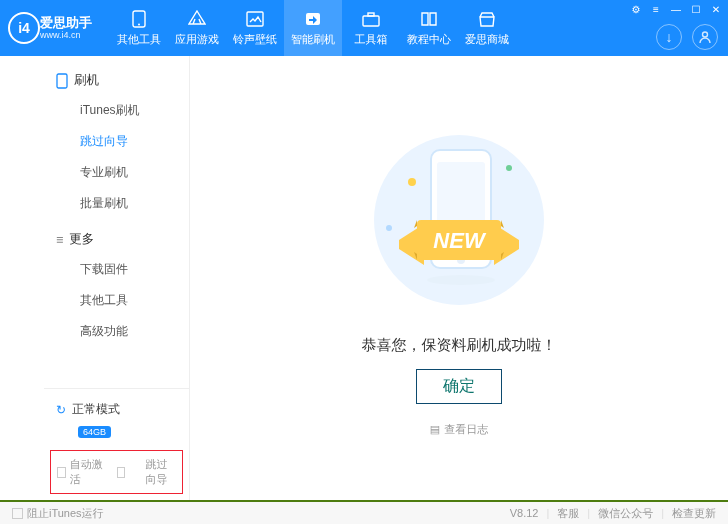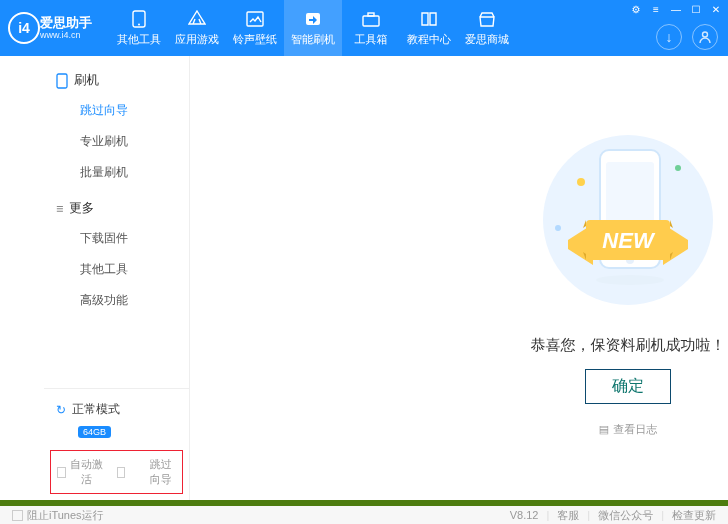--- a/index.html
+++ b/index.html
@@ -21,29 +21,29 @@
     .body { display: flex; height: calc(524px - 56px - 24px); margin-left: 44px; }
     .sidebar { width: 146px; border-right: 1px solid #eee; display: flex; flex-direction: column; }
     .sdb-scroll { flex: 1; padding: 10px 0; overflow: hidden; }
     .sdb-section { margin-bottom: 6px; }
     .sdb-section-head { display: flex; align-items: center; gap: 6px; padding: 6px 12px; color: #333; font-size: 12.5px; }
     .sdb-item { padding: 7px 10px 7px 36px; font-size: 12px; color: #555; cursor: pointer; }
     .sdb-item.active { color: #1a8cff; }
     .sdb-status { padding: 8px 12px 4px; border-top: 1px solid #eee; }
     .status-row { display: flex; align-items: center; gap: 6px; padding: 4px 0; font-size: 12px; color: #444; }
     .badge { background: #1a8cff; color: #fff; font-size: 9px; padding: 1px 5px; border-radius: 3px; margin-left: 4px; }
-    .redbox { border: 1.5px solid #e23; margin: 4px 6px 6px; padding: 6px 6px; display: flex; gap: 14px; font-size: 11px; color: #999; align-items: center; text-align: center; }
+    .redbox { border: 1.5px solid #e23; margin: 4px 6px 6px; padding: 6px 6px; display: flex; gap: 14px; font-size: 11px; color: #999; align-items: center; }
     .cb { width: 11px; height: 11px; border: 1px solid #ccc; display: inline-block; }
-    .main { flex: 1; display: flex; align-items: center; justify-content: flex-end; position: relative; }
+    .main { flex: 1; display: flex; align-items: center; justify-content: center; position: relative; }
     .success { text-align: center; }
     .phone-illus { width: 200px; height: 200px; margin: 0 auto 16px; position: relative; }
     .msg { font-size: 15px; color: #333; margin-bottom: 14px; }
     .ok-btn { border: 1px solid #0c4a6e; background: #fff; padding: 6px 26px; font-size: 16px; color: #0f766e; cursor: pointer; }
     .log-link { margin-top: 18px; font-size: 11px; color: #999; cursor: pointer; display: flex; align-items: center; justify-content: center; gap: 4px; }
-    .footer { height: 24px; background: #f7f7f7; border-top: 6px solid #4d7c0f; display: flex; align-items: center; padding: 0 12px; font-size: 11px; color: #999; }
+    .footer { height: 24px; background: #f7f7f7; border-top: 2px solid #4d7c0f; display: flex; align-items: center; padding: 0 12px; font-size: 11px; color: #999; }
     .footer-right { margin-left: auto; display: flex; gap: 8px; align-items: center; }
     .sep { color: #ddd; }
     svg { display: block; }
   </style>
 </head>
 <body>
 
 <div class="header">
   <div class="logo-area">
     <div class="logo-circle">i4</div>
@@ -137,20 +137,21 @@
     <div class="sdb-scroll">
       <div class="sdb-section">
         <div class="sdb-section-head">
           <span style="color:#1a8cff">
               <svg width="12" height="16" viewBox="0 0 12 16">
                 <rect x="1" y="1" width="10" height="14" rx="1.5" fill="none" stroke="#1a8cff" stroke-width="1.3"></rect>
               </svg>
             </span>
           <span>刷机</span>
         </div>
+        <div class="sdb-item">iTunes刷机</div>
         <div class="sdb-item active">跳过向导</div>
         <div class="sdb-item">专业刷机</div>
         <div class="sdb-item">批量刷机</div>
       </div>
       <div class="sdb-section">
         <div class="sdb-section-head">
           <span style="color:#888">≡</span>
           <span>更多</span>
         </div>
         <div class="sdb-item">下载固件</div>

